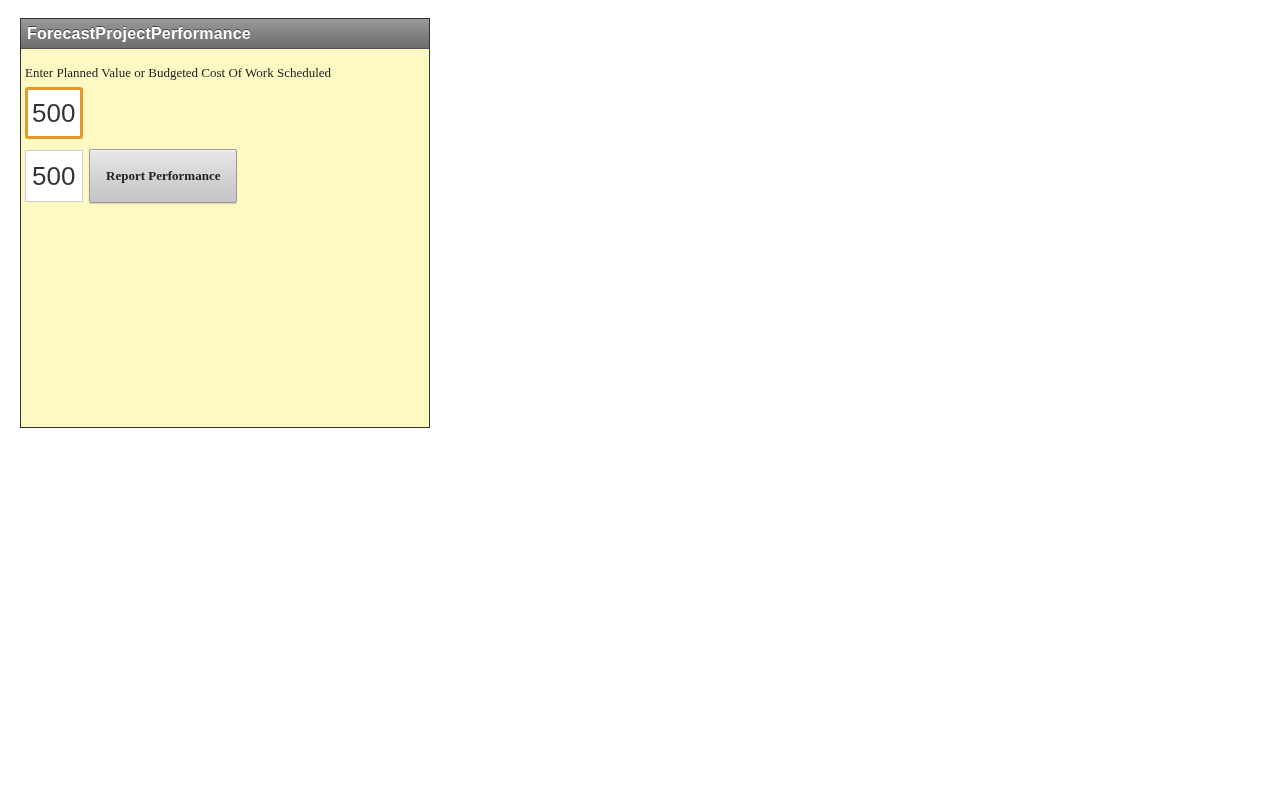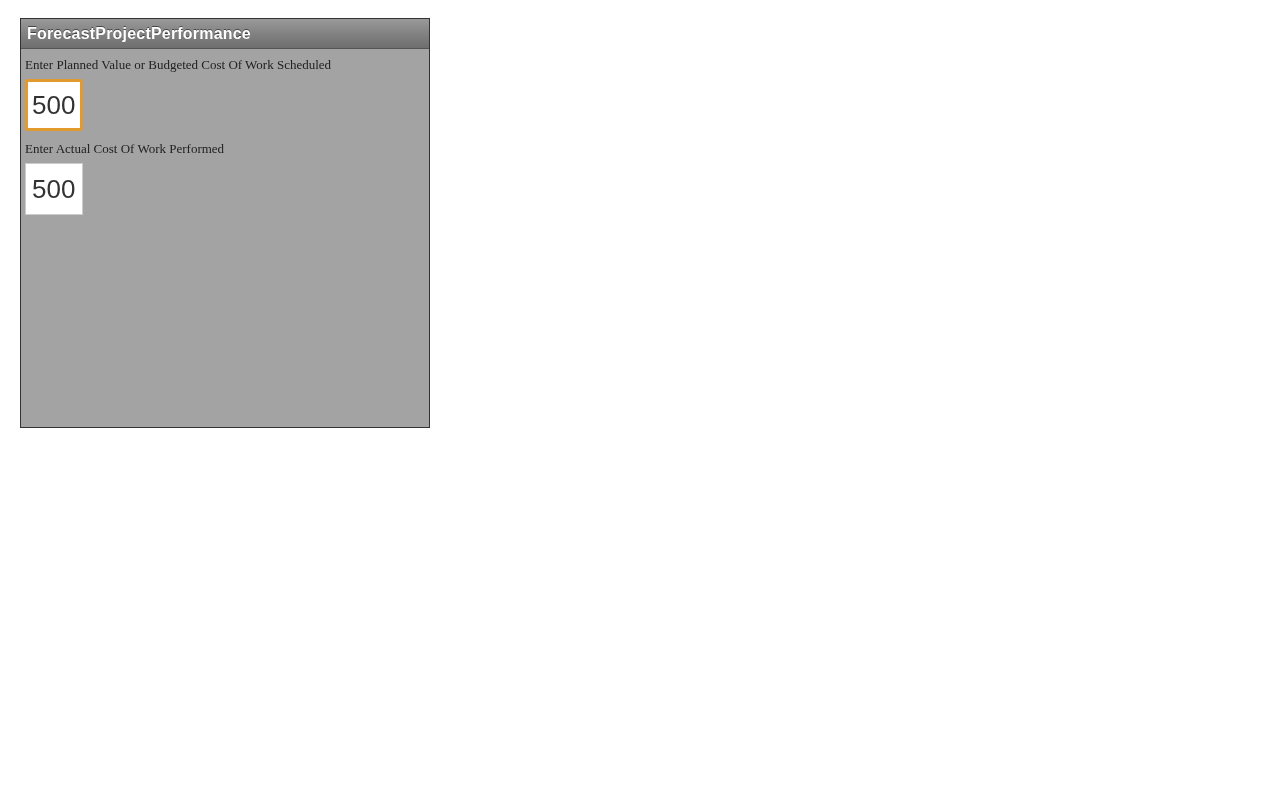--- a/index.html
+++ b/index.html
@@ -11,21 +11,21 @@
       font-family: Georgia, 'Times New Roman', serif;
       background: #ffffff;
       width: 1280px;
       height: 800px;
     }
     .app-window {
       width: 410px;
       height: 410px;
       margin-top: 18px;
       margin-left: 20px;
-      background: #a3a3a3;
+      background: #fef9c3;
       border: 1px solid #333;
       display: flex;
       flex-direction: column;
     }
     .title-bar {
       background: linear-gradient(to bottom, #9a9a9a 0%, #828282 50%, #6e6e6e 100%);
       height: 30px;
       display: flex;
       align-items: center;
       padding: 0 6px;
@@ -33,21 +33,21 @@
     }
     .title-text {
       color: #ffffff;
       font-family: Arial, sans-serif;
       font-weight: bold;
       font-size: 16px;
       text-shadow: 0 -1px 0 rgba(0,0,0,0.5);
       letter-spacing: 0.2px;
     }
     .content {
-      padding: 4px 4px;
+      padding: 12px 4px;
       flex: 1;
     }
     .field-label {
       font-size: 13px;
       color: #222;
       margin-top: 4px;
       margin-bottom: 6px;
       font-family: Georgia, serif;
     }
     .input-row {
@@ -94,19 +94,19 @@
     <span class="title-text">ForecastProjectPerformance</span>
   </div>
   <div class="content">
 
     <div class="field-label">Enter Planned Value or Budgeted Cost Of Work Scheduled</div>
     <div class="input-row">
       <input type="text" class="num-input focused" value="500" style="">
     </div>
 
 
-    <div class="field-label">Enter Actual Cost Of Work Performed</div>
     <div class="input-row">
       <input type="text" class="num-input" value="500" style="">
+      <button class="action-button">Report Performance</button>
     </div>
 
   </div>
 </div>
 
 </body></html>

